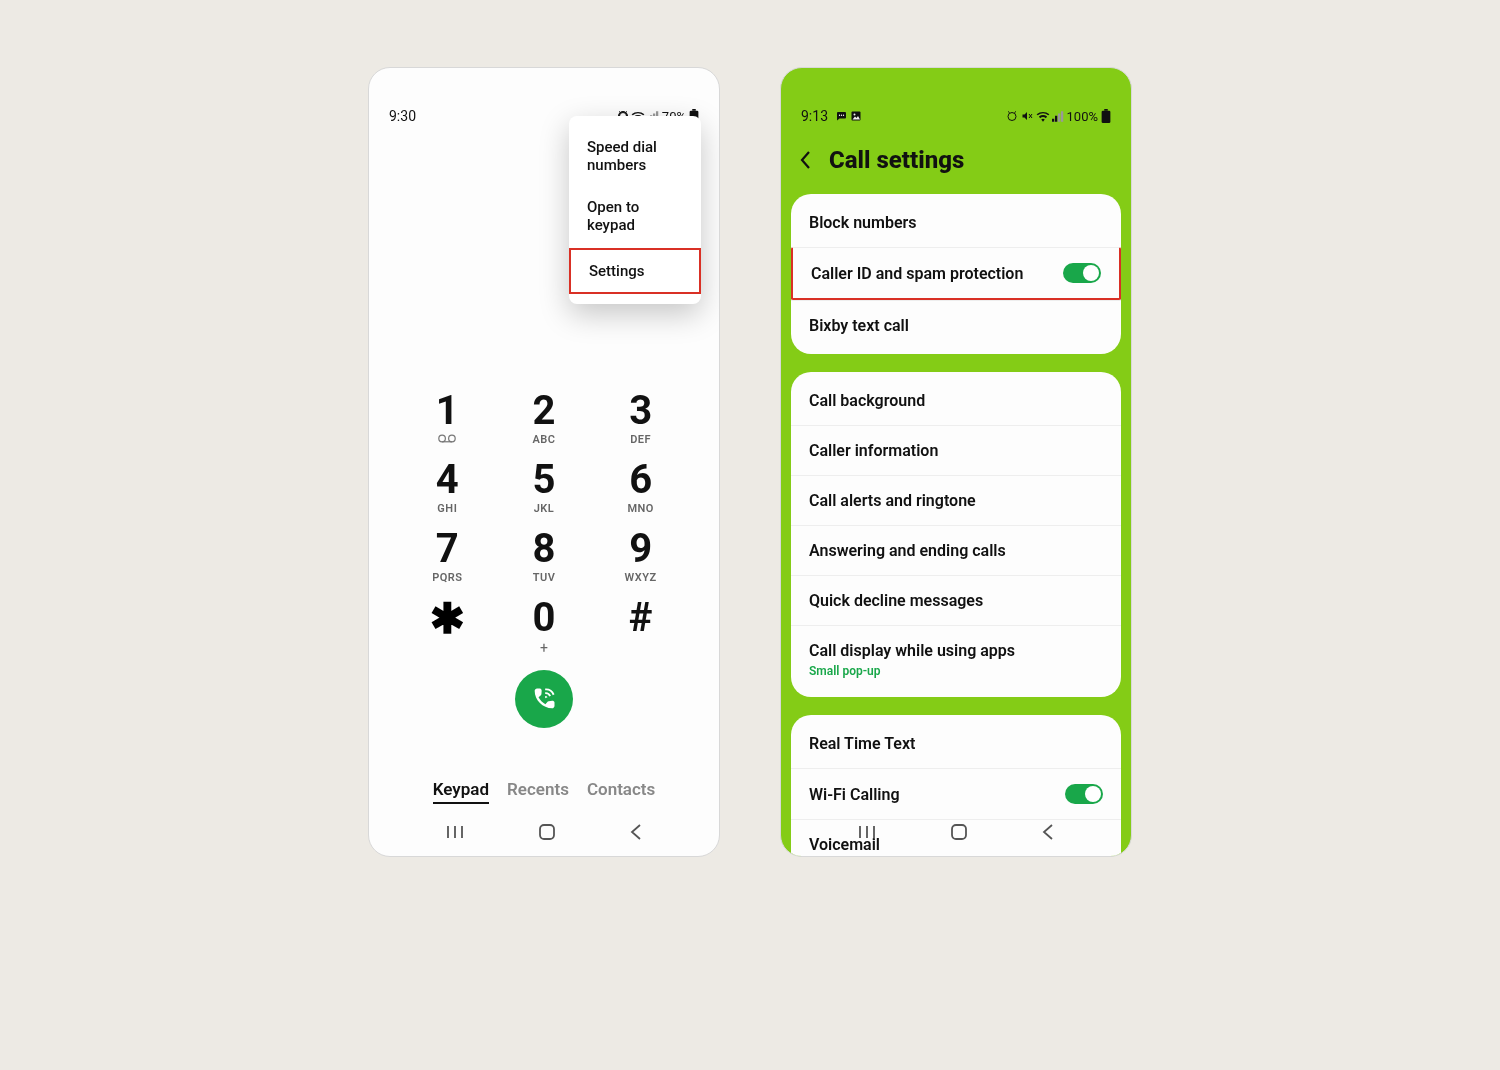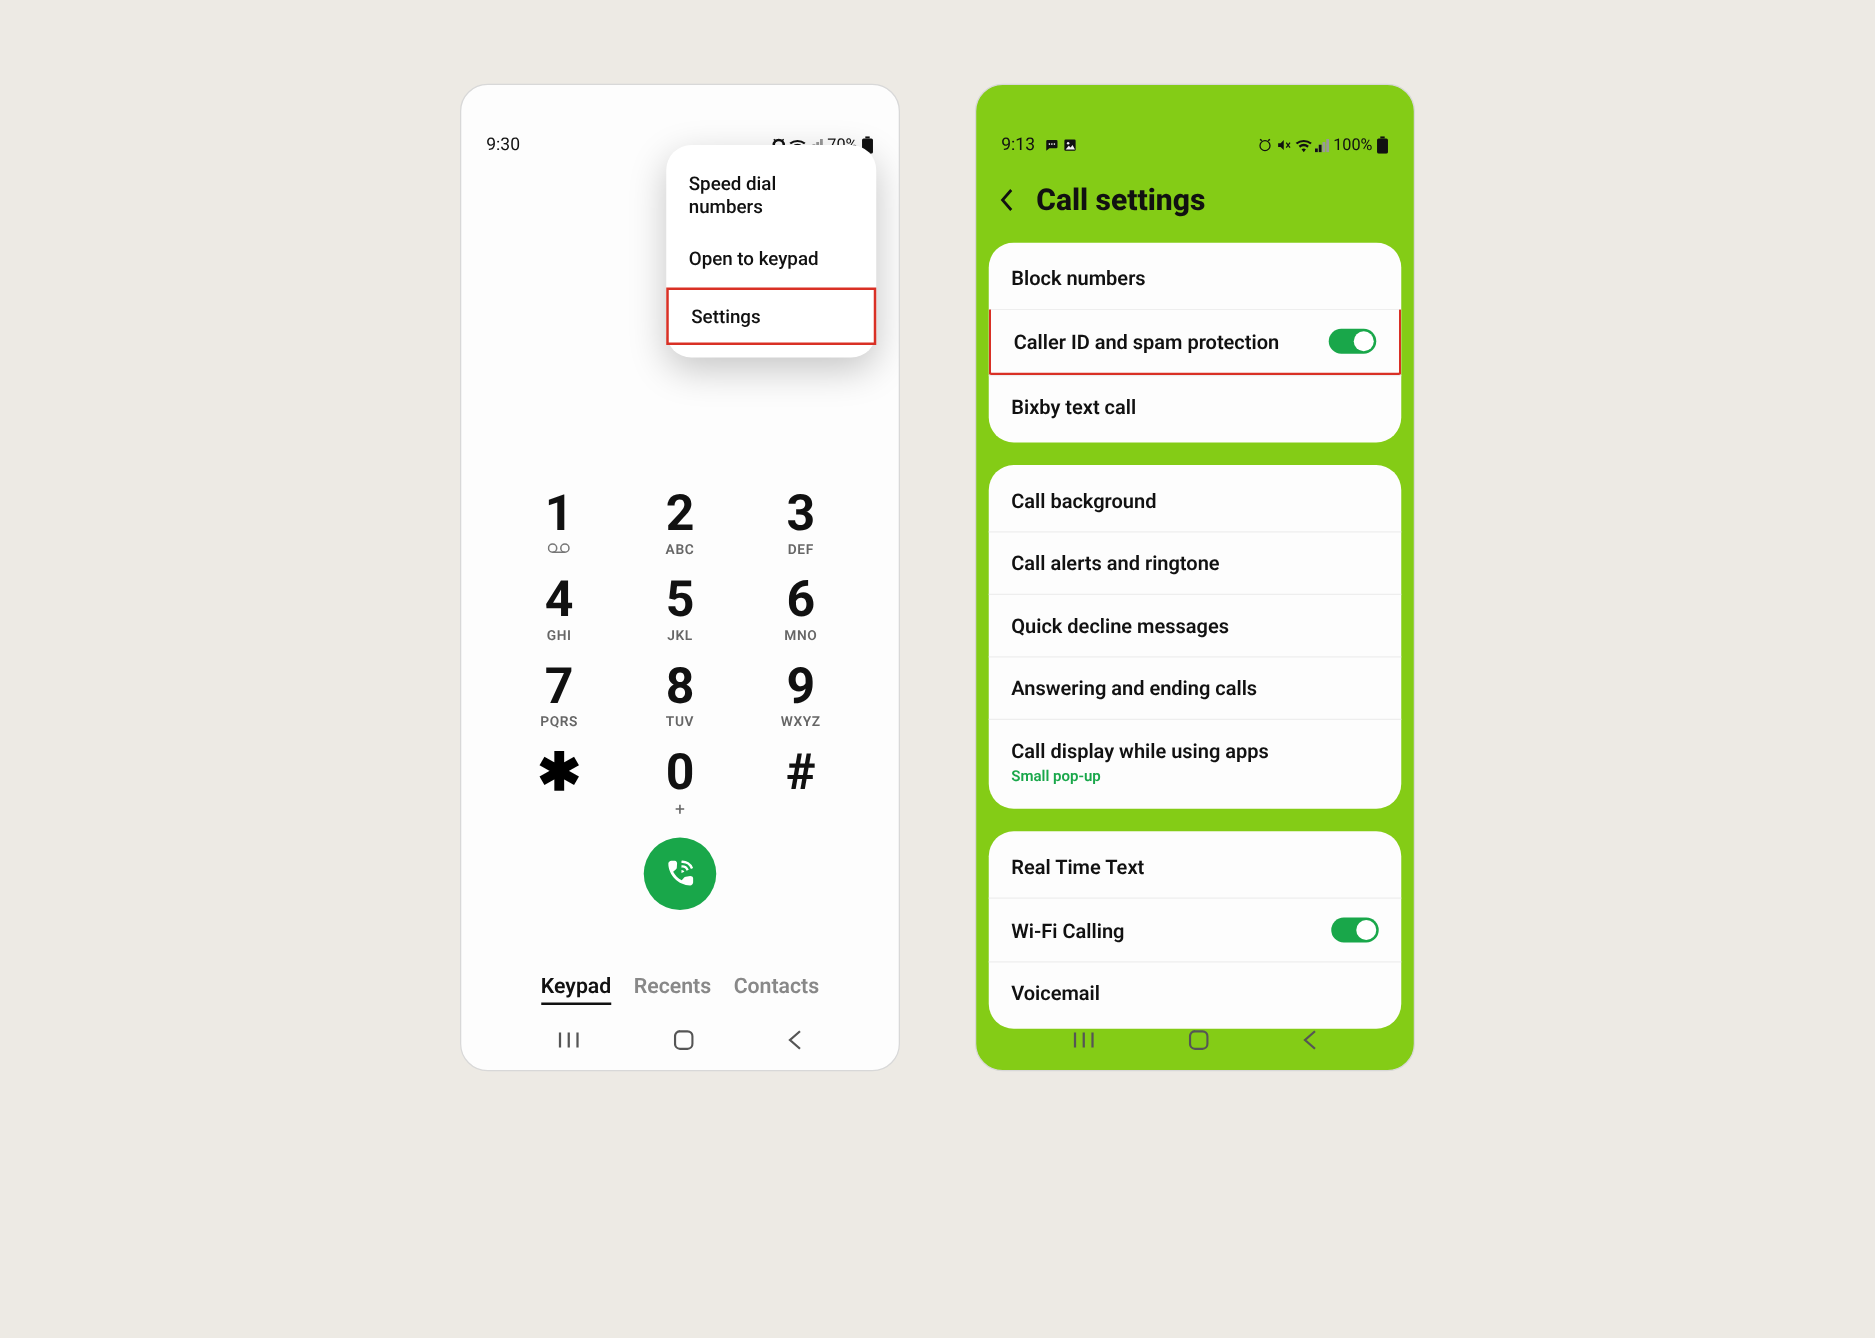--- a/index.html
+++ b/index.html
@@ -36,24 +36,24 @@
   }
   .statusbar .right { display: flex; align-items: center; gap: 3px; font-size: 13px;}
   .statusbar .icons { display:inline-flex; gap:2px; align-items:center; }
   .statusbar .left { display:flex; align-items:center; gap:6px;}
   
   .menu-popup {
     position: absolute;
     right: 18px;
     top: 48px;
     background: #fff;
-    border-radius: 20px;
+    border-radius: 8px;
     box-shadow: 0 10px 30px rgba(0,0,0,0.22);
     padding: 10px 0;
-    width: 168px;
+    width: 132px;
   }
   .menu-item {
     padding: 12px 18px;
     font-size: 15px;
     font-weight: 500;
     color: #111;
   }
   .menu-item.highlighted {
     border: 2px solid #d93025;
     margin-top: 2px;
@@ -332,27 +332,30 @@
       <div class="row">
         <span>Bixby text call</span>
       </div>
     </div>
 
     <div class="group">
       <div class="row">
           <span>Call background</span>
         </div>
       <div class="row">
+          <span>Caller information</span>
+        </div>
+      <div class="row">
           <span>Call alerts and ringtone</span>
         </div>
       <div class="row">
+          <span>Answering and ending calls</span>
+        </div>
+      <div class="row">
           <span>Quick decline messages</span>
-        </div>
-      <div class="row">
-          <span>Answering and ending calls</span>
         </div>
       <div class="row">
         <div class="row-col">
           <span>Call display while using apps</span>
           <span class="sub">Small pop-up</span>
         </div>
       </div>
     </div>
 
     <div class="group">

